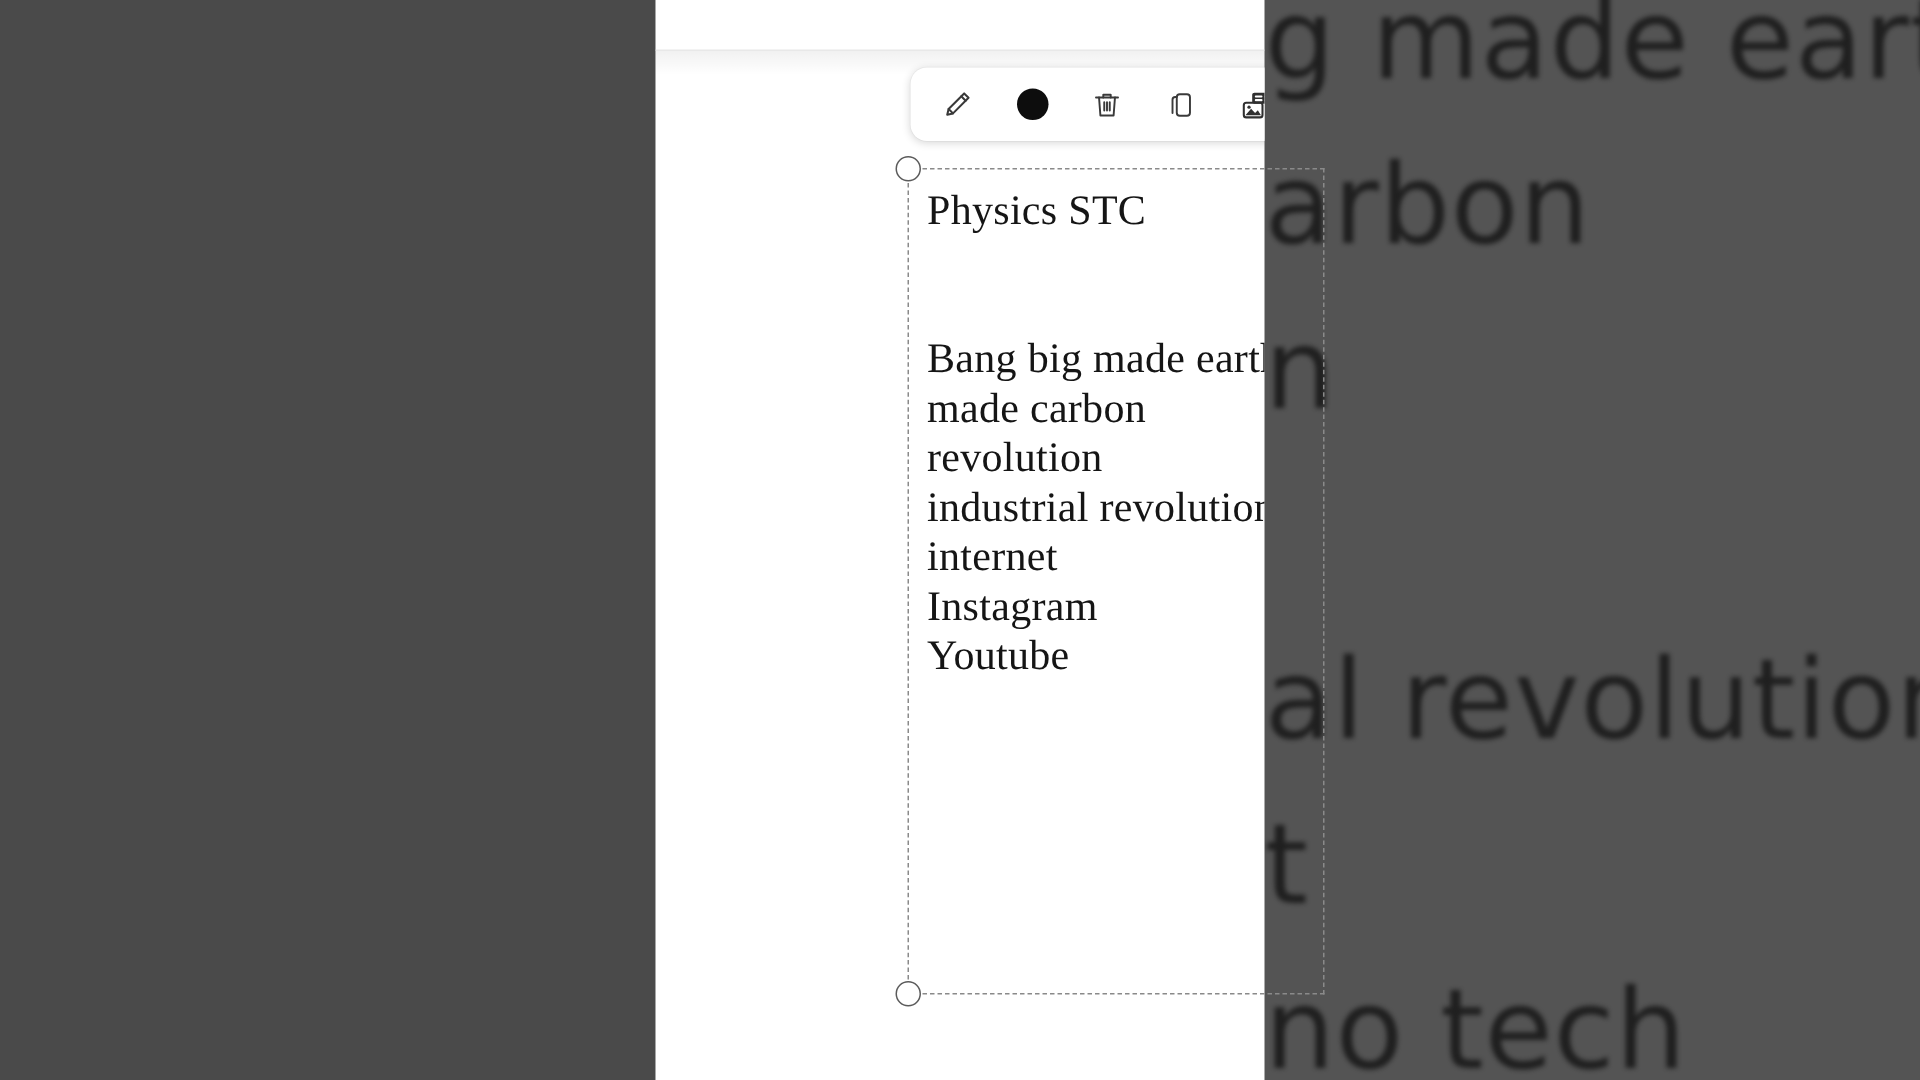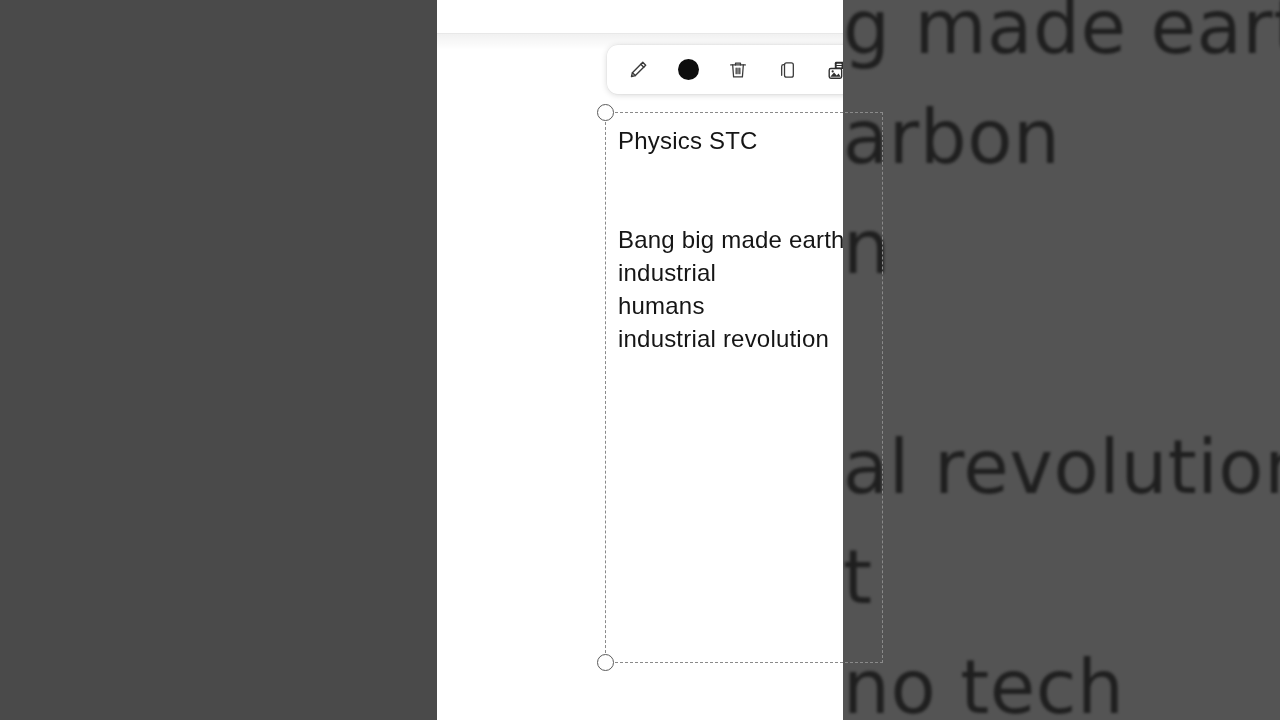--- a/index.html
+++ b/index.html
@@ -136,22 +136,22 @@
   .handle.bl { left: 597px; top: 654px; }
 
   
   .note-text {
     position: absolute;
     left: 618px;
     top: 124px;
     width: 400px;
     z-index: 11;
     color: #151515;
-    font-family: Liberation Sans, sans-serif;
-    font-size: 24px;
+    font-family: Liberation Serif, serif;
+    font-size: 28px;
     line-height: 33px;
     white-space: nowrap;
     letter-spacing: 0.2px;
   }
   .note-line { height: 33px; }
   .note-line.blank { height: 33px; }
   .note-title { margin-bottom: 0px; }
 
   
   .note-clip {
@@ -239,23 +239,26 @@
 
     </div>
   </div>
 
   <div class="note-clip">
     <div class="note-text">
       <div class="note-line note-title">Physics  STC</div>
       <div class="note-line blank"></div>
       <div class="note-line blank"></div>
       <div class="note-line">Bang big made earth</div>
-      <div class="note-line">industrial</div>
-      <div class="note-line">humans</div>
+      <div class="note-line">made carbon</div>
+      <div class="note-line">revolution</div>
       <div class="note-line">industrial revolution</div>
+      <div class="note-line">internet</div>
+      <div class="note-line">Instagram</div>
+      <div class="note-line">Youtube</div>
     </div>
   </div>
 
   <div class="selection-box"></div>
   <div class="handle tl"></div>
   <div class="handle bl"></div>
 
 </div>
 
 </body></html>

